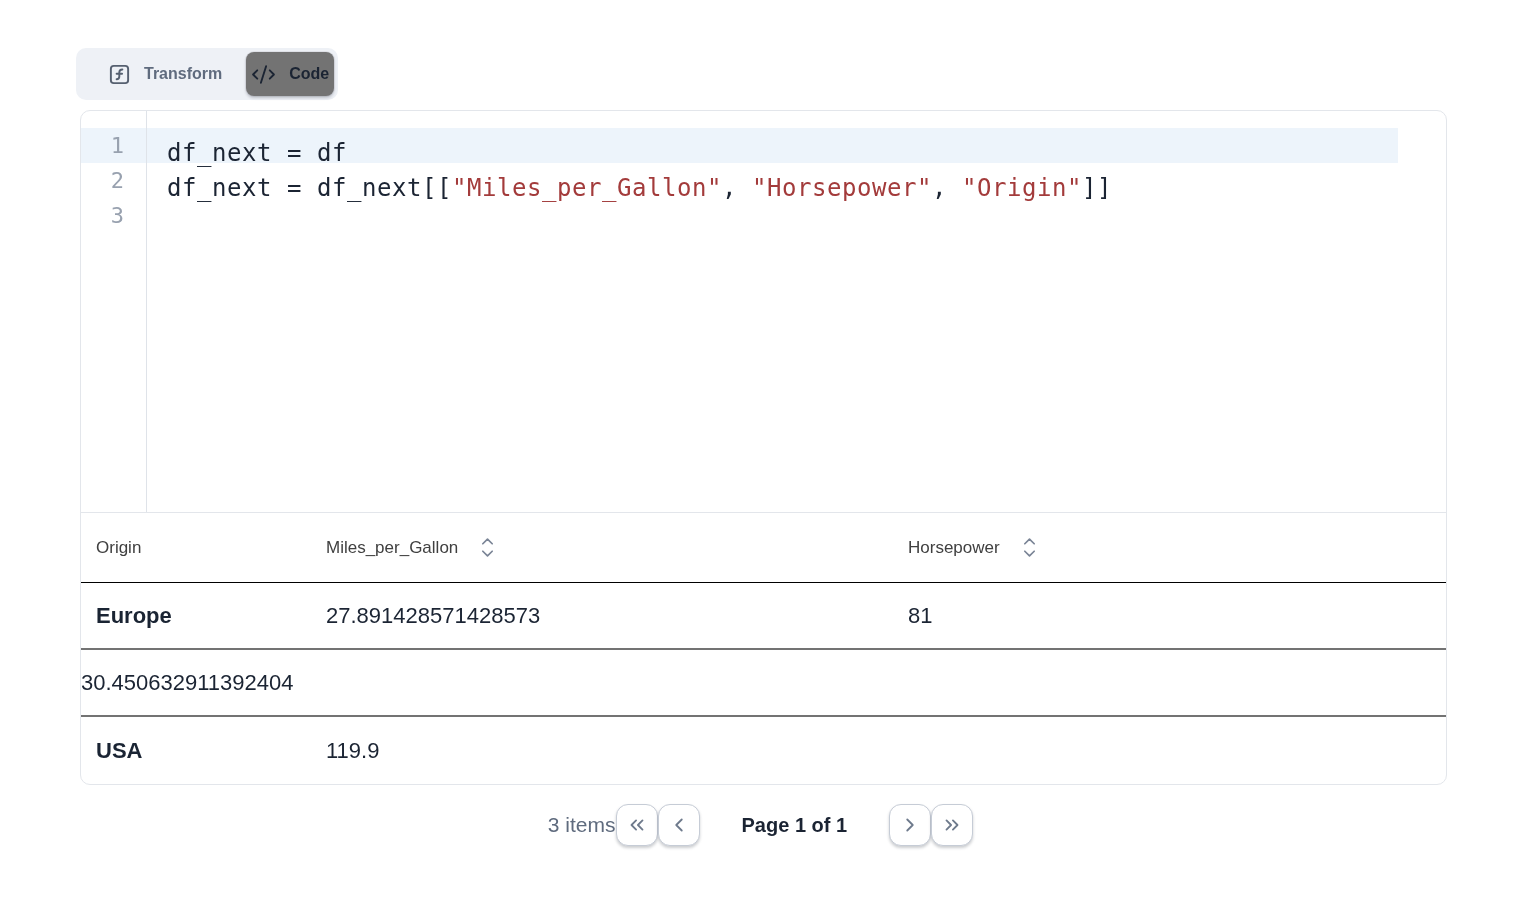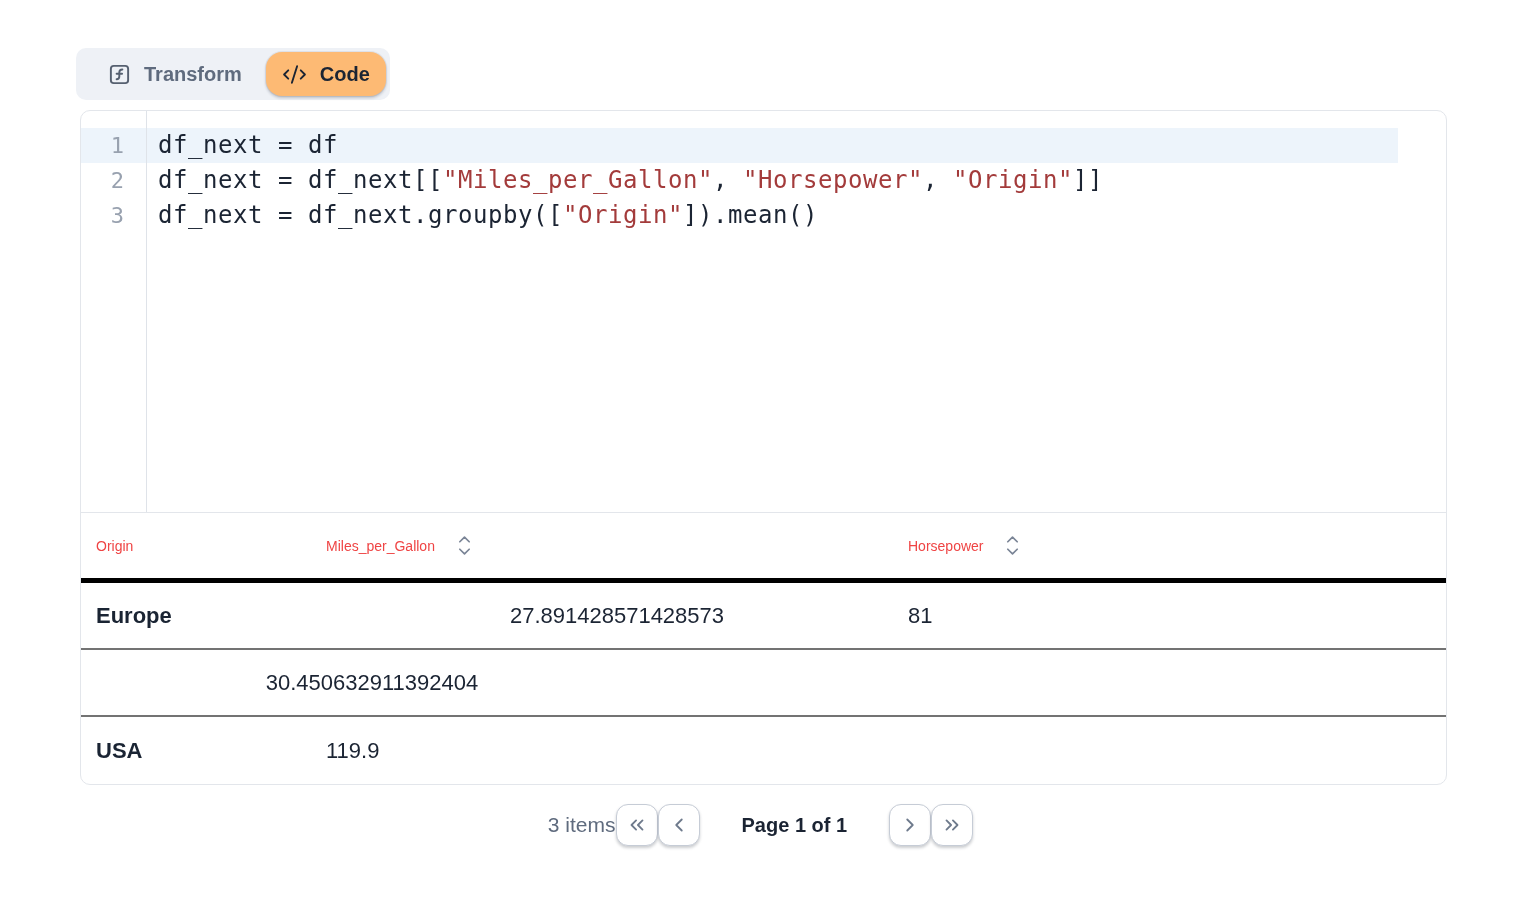--- a/index.html
+++ b/index.html
@@ -14,29 +14,29 @@
 
   
   .tabbar {
     position: absolute; left: 76px; top: 48px;
     display: inline-flex; align-items: center;
     height: 52px; padding: 4px;
     background: #eef1f6; border-radius: 10px;
   }
   .tab {
     display: flex; align-items: center; gap: 13px;
-    height: 44px; font-size: 20px; cursor: pointer;
+    height: 44px; font-size: 16px; cursor: pointer;
   }
   .tab-transform {
     padding: 0 24px 0 28px;
     color: #5f6b7e; font-weight: 600;
   }
   .tab-code {
-    padding: 0 16px;
-    background: #fdba74; border-radius: 16px;
+    padding: 0 5px;
+    background: #737373; border-radius: 8px;
     box-shadow: 0 0 0 1px rgba(16,24,40,.06), 0 2px 3px rgba(16,24,40,.22);
     color: #1b2433; font-weight: 700;
   }
   .tab .icon { display: flex; align-items: center; color: #566070; }
   .tab-code .icon { color: #1b2433; }
 
   
   .panel {
     position: absolute; left: 80px; top: 110px;
     width: 1367px;
@@ -65,42 +65,42 @@
     background: #edf4fb;
     width: calc(100% - 48px);
   }
   .gutter-num {
     flex: 0 0 65px; width: 65px;
     padding-right: 22px;
     text-align: right;
     color: #98a1af; font-size: 22px;
   }
   .code-text {
-    padding-left: 12px;
+    padding-left: 21px;
     font-size: 24px; letter-spacing: 0.55px;
-    color: #1b2433; white-space: pre;
+    color: #1b2433; white-space: pre; margin-top: 8px;
   }
   .tok-code   { color: #1b2433; }
   .tok-string { color: #a33b3b; }
 
   
   .thead {
     display: flex; align-items: center;
     height: 70px;
-    color: #ef4444; font-size: 14px;
-    border-bottom: 5px solid #000000;
+    color: #404040; font-size: 17px;
+    border-bottom: 1px solid #000000;
   }
   .trow {
     display: flex; align-items: center;
     height: 67px; font-size: 22px;
     border-bottom: 2px solid #737373;
   }
   .trow:last-child { border-bottom: none; }
   .col1 { flex: 0 0 245px; padding-left: 15px; }
-  .col2 { flex: 0 0 582px; text-align: center; }
+  .col2 { flex: 0 0 582px; }
   .col3 { flex: 1 1 auto; }
   .th { display: flex; align-items: center; gap: 22px; }
   .th .sort-ic { display: flex; align-items: center; color: #7a8496; }
   .cell-origin { font-weight: 700; color: #1a2433; }
 
   
   .footer {
     position: absolute; left: 77px; top: 804px;
     width: 1367px; height: 42px;
     display: flex; align-items: center; justify-content: center;
@@ -155,21 +155,20 @@
         <div class="code-line active">
           <div class="gutter-num">1</div>
           <div class="code-text"><span class="tok-code">df_next = df</span></div>
         </div>
         <div class="code-line">
           <div class="gutter-num">2</div>
           <div class="code-text"><span class="tok-code">df_next = df_next[[</span><span class="tok-string">"Miles_per_Gallon"</span><span class="tok-code">, </span><span class="tok-string">"Horsepower"</span><span class="tok-code">, </span><span class="tok-string">"Origin"</span><span class="tok-code">]]</span></div>
         </div>
         <div class="code-line">
           <div class="gutter-num">3</div>
-          <div class="code-text"><span class="tok-code">df_next = df_next.groupby([</span><span class="tok-string">"Origin"</span><span class="tok-code">]).mean()</span></div>
         </div>
       </div>
   </div>
 
   <div>
     <div class="thead">
       <div class="th col1">
         <span>Origin</span>
       </div>
       <div class="th col2">

